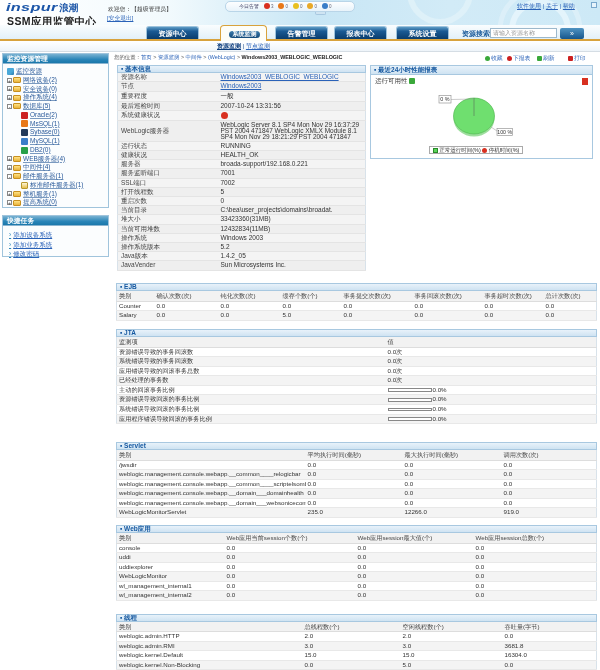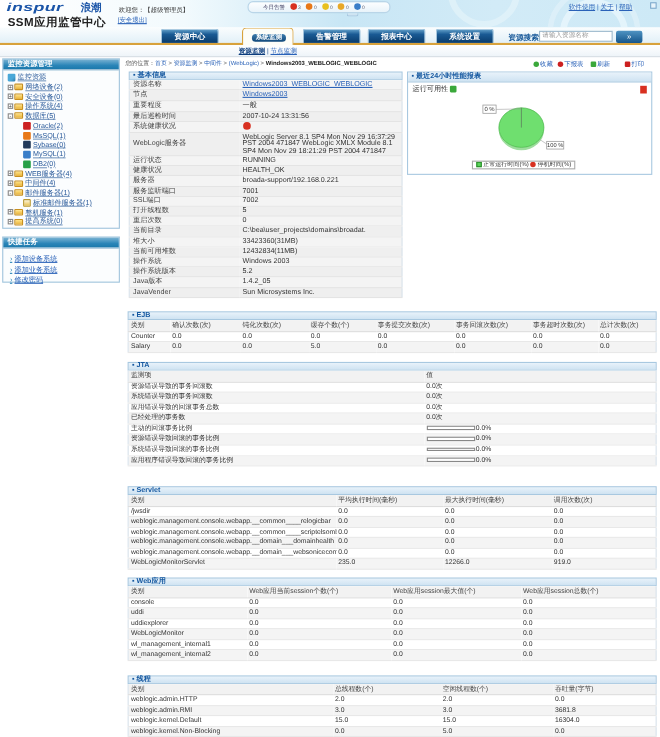--- a/index.html
+++ b/index.html
@@ -5,21 +5,21 @@
 * { margin:0; padding:0; box-sizing:border-box; }
 html,body { width:600px; height:670px; background:#fff; font-family:"Liberation Sans", sans-serif; overflow:hidden; }
 body { position:relative; }
 .abs { position:absolute; }
 
 
 #header { left:0; top:0; width:600px; height:25px;
   background:linear-gradient(to right, #ffffff 0%, #f2fafd 28%, #c8e6f5 52%, #d2ebf7 75%, #cde9f6 100%); }
 #logo { left:6px; top:-3px; color:#1b55a8; white-space:nowrap;}
 #logo .en { display:inline-block; font:italic bold 10.5px "Liberation Sans",sans-serif; transform:scaleX(1.55); transform-origin:0 0; letter-spacing:0.2px;}
-#logo .cn { display:inline-block; font:bold 9.5px "Liberation Sans",sans-serif; margin-left:34px; }
+#logo .cn { display:inline-block; font:bold 9.5px "Liberation Sans",sans-serif; margin-left:20px; }
 #subtitle { left:7px; top:17px; font-weight:bold; font-size:10.5px; line-height:9px; color:#222; letter-spacing:0.4px; }
 #welcome { left:108px; top:5px; font-size:5.8px; color:#333; }
 #logout { left:107px; top:14px; font-size:5.8px; color:#2a62b8; text-decoration:underline; }
 #notif { left:225px; top:1px; width:130px; height:10.5px; background:linear-gradient(#fdfeff,#e8f3fa); border:1px solid #b9d5e8; border-radius:5px; font-size:5px; color:#446; display:flex; align-items:center; padding-left:13px; }
 #notif .ic { display:inline-block; width:6px; height:6px; border-radius:50%; margin:0 1.5px 0 4.5px; flex:none;}
 #notif .n { color:#667; font-size:4.5px; }
 #notiftab { left:315px; top:12px; width:11px; height:3px; background:#cfe4f2; border:1px solid #a8c8e0; border-top:none; border-radius:0 0 2px 2px;}
 #toplinks { left:517px; top:2px; font-size:6px; color:#2a62b8; }
 #toplinks span { text-decoration:underline; }
 

